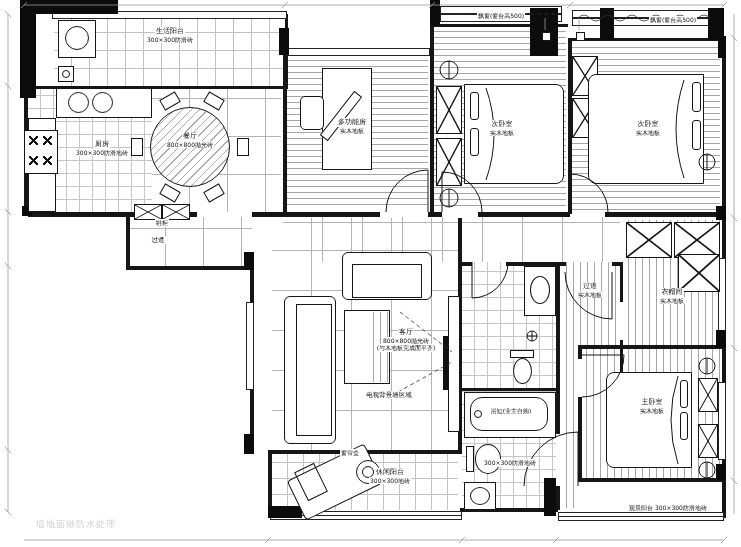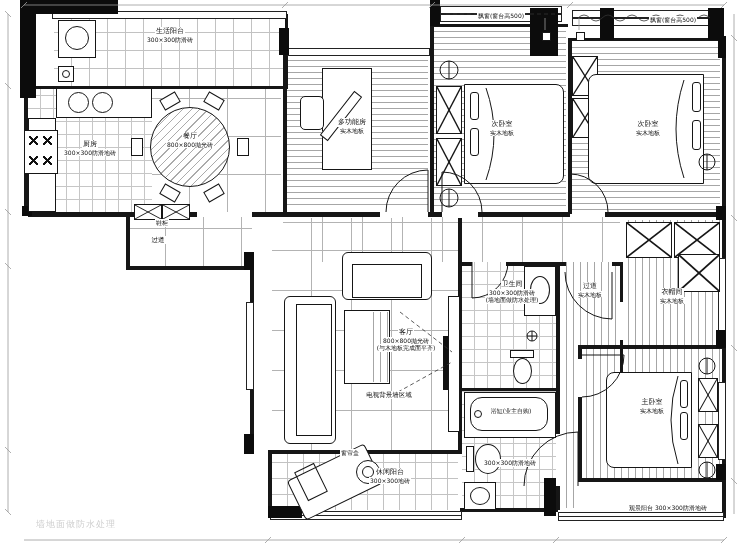--- a/index.html
+++ b/index.html
@@ -326,21 +326,21 @@
         <line x1="731" y1="478" x2="737" y2="484"></line>
       <line x1="545" y1="30" x2="545" y2="18"></line>
         <line x1="579" y1="30" x2="579" y2="18"></line>
     </g>
   </svg>
 
   <div class="lbl" style="left:120px;top:27px;width:100px">
     <span>生活阳台</span>
       <span class="t6">300×300防滑砖</span>
   </div>
-  <div class="lbl" style="left:48px;top:140px;width:84px">
+  <div class="lbl" style="left:60px;top:140px;width:84px">
     <span>厨房</span>
       <span class="t6">300×300防滑地砖</span>
   </div>
   <div class="lbl" style="left:152px;top:132px;width:76px">
     <span>餐厅</span>
       <span class="t6">800×800抛光砖</span>
   </div>
   <div class="lbl" style="left:312px;top:118px;width:80px">
     <span>多功能房</span>
       <span class="t6">实木地板</span>
@@ -363,25 +363,20 @@
   </div>
   <div class="lbl" style="left:350px;top:328px;width:112px">
     <span>客厅</span>
       <span class="t6">800×800抛光砖</span>
       <span class="t6">(与木地板完成面平齐)</span>
   </div>
   <div class="lbl" style="left:560px;top:282px;width:60px">
     <span>过道</span>
       <span class="t6">实木地板</span>
   </div>
-  <div class="lbl" style="left:470px;top:280px;width:84px">
-    <span>卫生间</span>
-      <span class="t6">300×300防滑砖</span>
-      <span class="t6">(墙地面做防水处理)</span>
-  </div>
   <div class="lbl" style="left:458px;top:459px;width:104px">
     <span class="t6">300×300防滑地砖</span>
   </div>
   <div class="lbl" style="left:348px;top:468px;width:84px">
     <span>休闲阳台</span>
       <span class="t6">300×300地砖</span>
   </div>
   <div class="lbl" style="left:612px;top:504px;width:112px">
     <span class="t6">观景阳台 300×300防滑地砖</span>
   </div>

